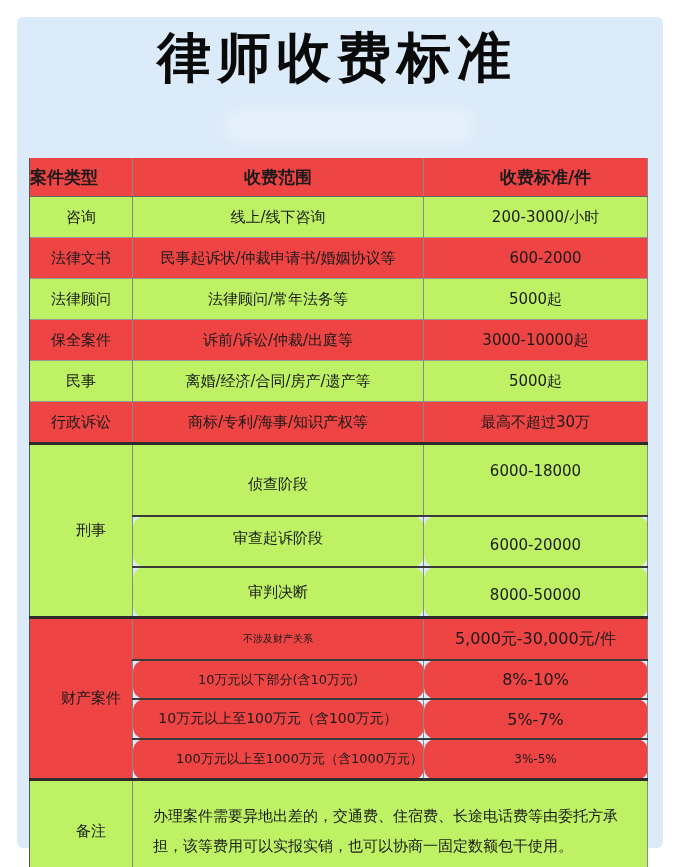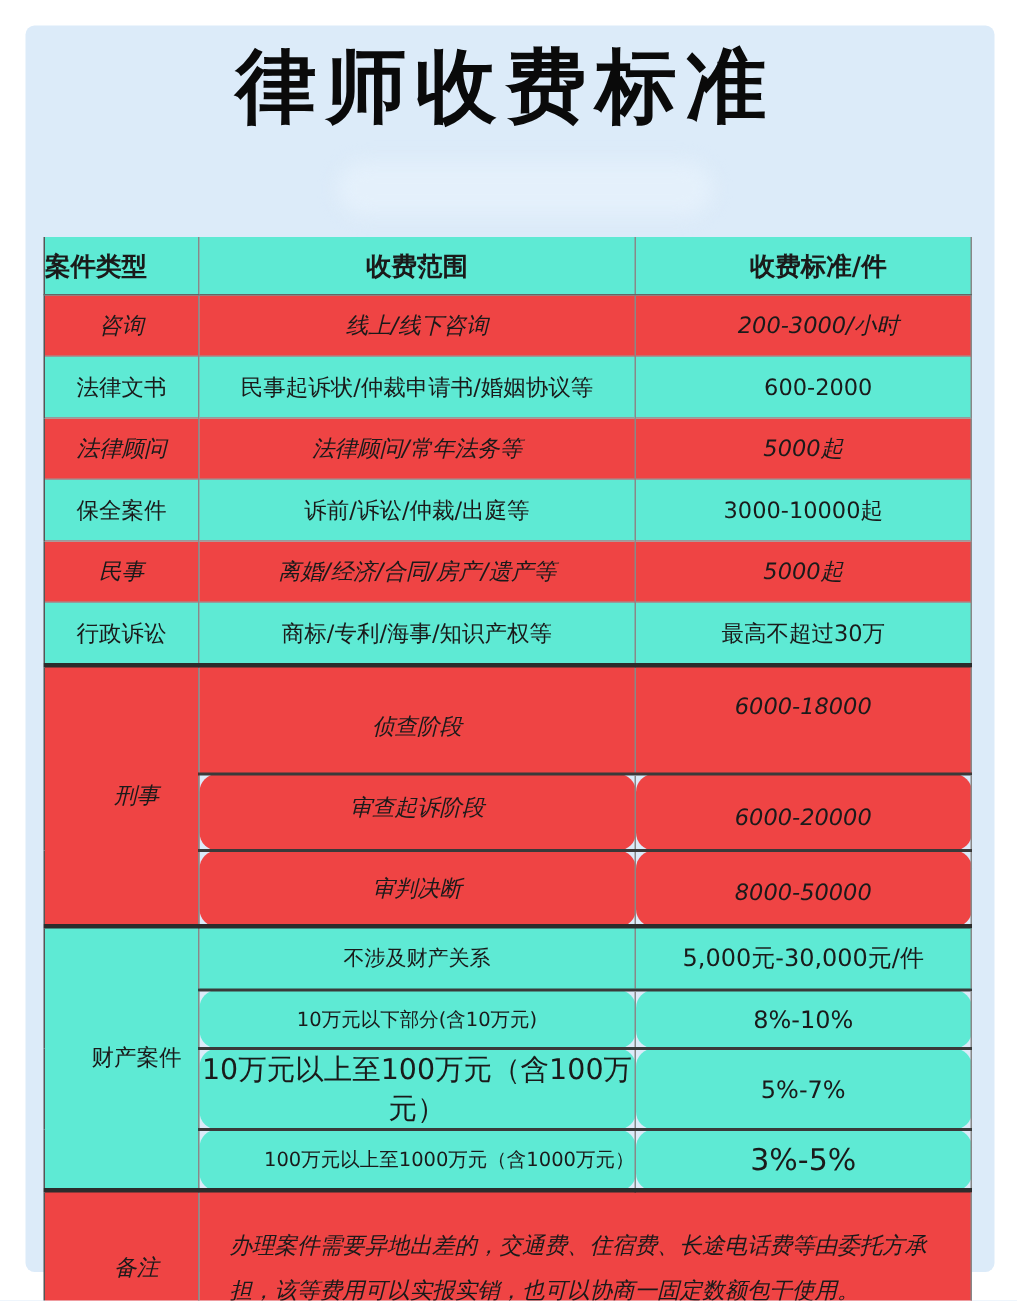--- a/index.html
+++ b/index.html
@@ -22,22 +22,22 @@
   }
   table.fees {
     position: absolute; left: 29px; top: 158px; width: 618px;
     border-collapse: collapse; table-layout: fixed; font-size: 15px;
   }
   table.fees td {
     border-left: 1px solid #555; border-right: 1px solid #888;
     padding: 0; vertical-align: middle; text-align: center;
   }
   table.fees tr { border-bottom: 1px solid #999; }
-  .g td, td.g { background: #5eead4; }
-  .w td, td.w { background: #ef4444; font-style: italic; }
+  .g td, td.g { background: #ef4444; }
+  .w td, td.w { background: #bef264; }
   .thick { border-top: 3px solid #2c2c2c; }
   .hdr td { font-size: 17px; font-weight: bold; height: 38px; border-bottom: 1px solid #666; }
   .hdr td:first-child { text-align: left; letter-spacing: 0px; }
   .r td { height: 40px; }
   .c1 { width: 103px; }
   .c2 { width: 291px; }
   .c3 { width: 224px; }
   .sub td { border-top: 2px solid #3a3a3a; border-radius: 12px; }
   .note-text { text-align: left !important; padding: 6px 12px 6px 20px !important; line-height: 30px; font-size: 15px; }
   .lft { text-align: center; padding-left: 20px !important; margin-top: 20px; }
@@ -102,34 +102,34 @@
     <td style="height:43px; padding-bottom:6px;">审查起诉阶段</td>
     <td style="height:43px; padding-top:6px;">6000-20000</td>
   </tr>
   <tr class="w sub">
     <td style="height:42px;">审判决断</td>
     <td style="height:42px; padding-top:6px;">8000-50000</td>
   </tr>
 
   <tr class="g thick">
     <td rowspan="4" class="g lft" style="height:157px;">财产案件</td>
-    <td style="height:40px; font-size:14px;font-family:Liberation Serif, serif;">不涉及财产关系</td>
+    <td style="height:40px; font-size:10px;font-family:Liberation Serif, serif;">不涉及财产关系</td>
     <td style="height:40px; font-size:16px;">5,000元-30,000元/件</td>
   </tr>
   <tr class="g sub">
     <td style="height:37px; font-size:13px;">10万元以下部分(含10万元)</td>
     <td style="height:37px; font-size:16px;">8%-10%</td>
   </tr>
   <tr class="g sub">
-    <td style="height:38px; font-size:19px;">10万元以上至100万元（含100万元）</td>
+    <td style="height:38px; font-size:14px;">10万元以上至100万元（含100万元）</td>
     <td style="height:38px; font-size:16px;">5%-7%</td>
   </tr>
   <tr class="g sub">
     <td style="height:38px; font-size:13px;text-align:right;">100万元以上至1000万元（含1000万元）</td>
-    <td style="height:38px; font-size:20px;">3%-5%</td>
+    <td style="height:38px; font-size:12px;">3%-5%</td>
   </tr>
 
   <tr class="w thick" style="border-bottom:2px solid #555;">
     <td class="lft" style="height:100px;">备注</td>
     <td colspan="2" class="note-text">办理案件需要异地出差的，交通费、住宿费、长途电话费等由委托方承担，该等费用可以实报实销，也可以协商一固定数额包干使用。</td>
   </tr>
 </tbody>
   </table>
 
 </body></html>

